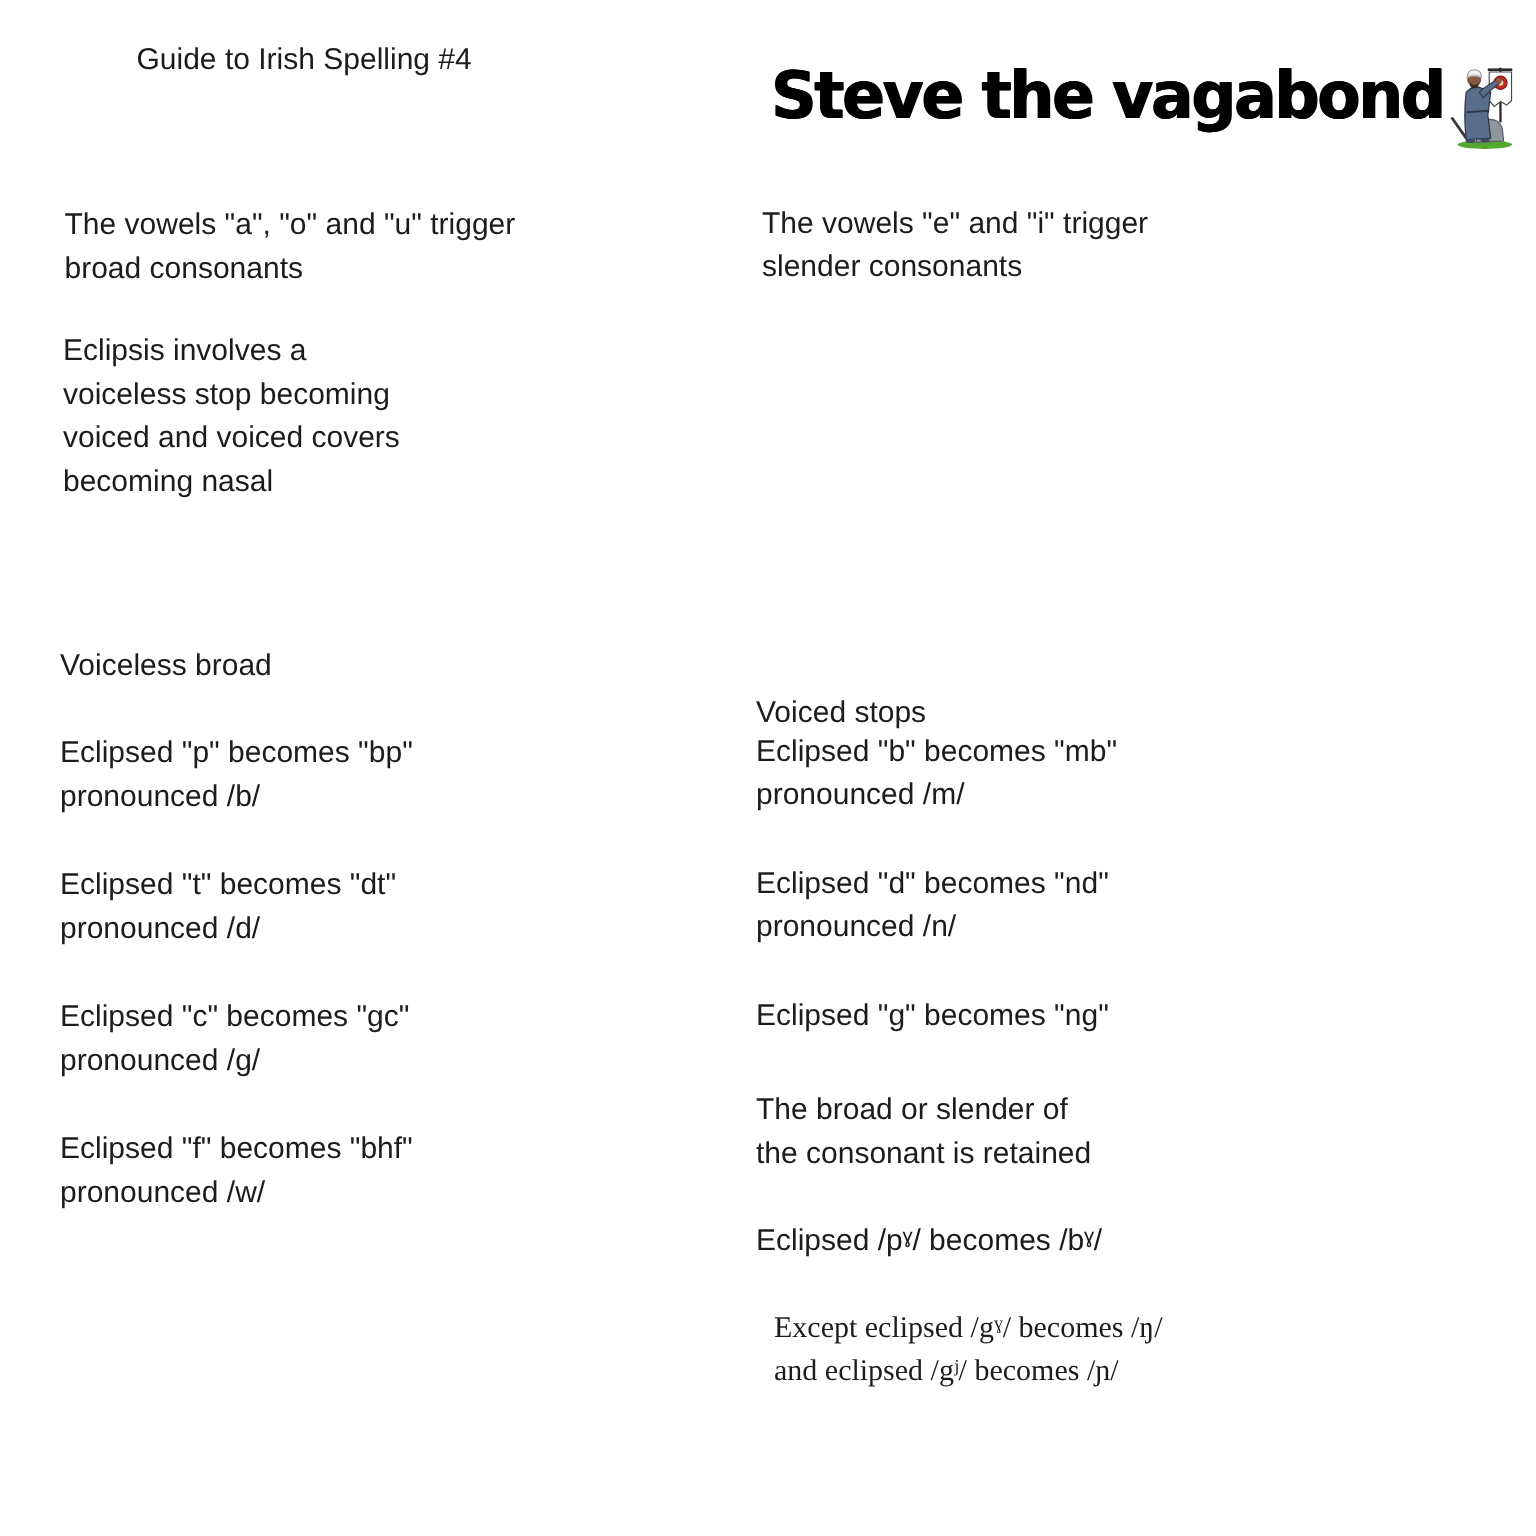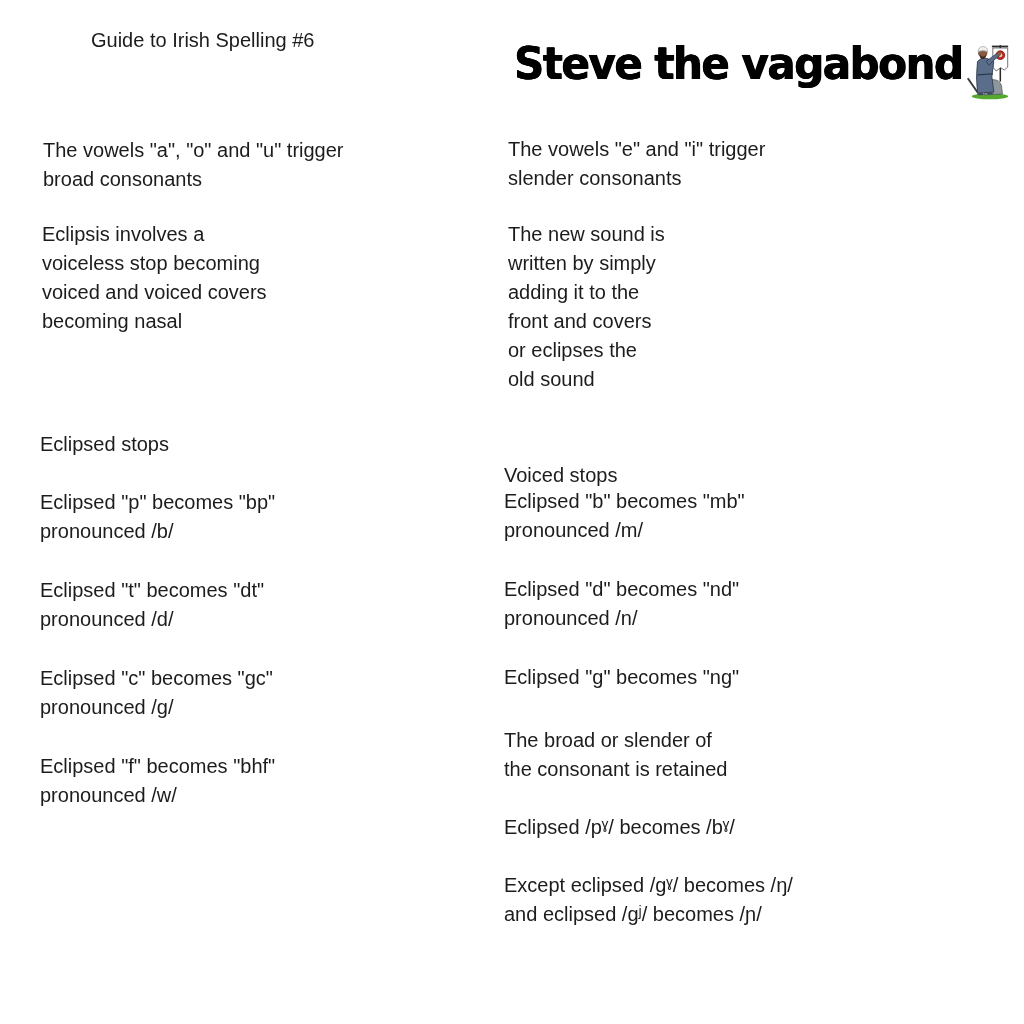--- a/index.html
+++ b/index.html
@@ -46,21 +46,21 @@
     line-height: 29px;
     white-space: pre-line;
     color: #1c1c1c;
   }
 </style>
 </head>
 <body>
 
 <div class="canvas">
 
-  <div class="doc-title">Guide to Irish Spelling #6</div>
+  <div class="doc-title">Guide to Irish Spelling #4</div>
 
   <div class="logo-wrap">
     <div class="logo-text">Steve the vagabond</div>
     <svg class="logo-icon" viewBox="0 0 48 60" xmlns="http://www.w3.org/2000/svg">
 
       <ellipse cx="25" cy="56.5" rx="19" ry="3" fill="#55a82e"></ellipse>
 
       <rect x="35" y="3" width="1.6" height="38" fill="#2a2a2a"></rect>
       <rect x="27" y="3.5" width="17" height="1.8" fill="#2a2a2a"></rect>
 
@@ -91,43 +91,37 @@
       <ellipse cx="25" cy="53.5" rx="3.2" ry="1.4" fill="#3e4b60"></ellipse>
     </svg>
   </div>
 
   <div class="tblock" style="left:43px; top:136px;">The vowels "a", "o" and "u" trigger
 broad consonants</div>
   <div class="tblock" style="left:42px; top:220px;">Eclipsis involves a
 voiceless stop becoming
 voiced and voiced covers
 becoming nasal</div>
-  <div class="tblock" style="left:40px; top:430px;">Eclipsed stops</div>
+  <div class="tblock" style="left:40px; top:430px;">Voiceless broad</div>
   <div class="tblock" style="left:40px; top:488px;">Eclipsed "p" becomes "bp"
 pronounced /b/</div>
   <div class="tblock" style="left:40px; top:576px;">Eclipsed "t" becomes "dt"
 pronounced /d/</div>
   <div class="tblock" style="left:40px; top:664px;">Eclipsed "c" becomes "gc"
 pronounced /g/</div>
   <div class="tblock" style="left:40px; top:752px;">Eclipsed "f" becomes "bhf"
 pronounced /w/</div>
 
   <div class="tblock" style="left:508px; top:135px;">The vowels "e" and "i" trigger
 slender consonants</div>
-  <div class="tblock" style="left:508px; top:220px;">The new sound is
-written by simply
-adding it to the
-front and covers
-or eclipses the
-old sound</div>
   <div class="tblock" style="left:504px; top:429px;margin-top:32px;">Voiced stops</div>
   <div class="tblock" style="left:504px; top:487px;">Eclipsed "b" becomes "mb"
 pronounced /m/</div>
   <div class="tblock" style="left:504px; top:575px;">Eclipsed "d" becomes "nd"
 pronounced /n/</div>
   <div class="tblock" style="left:504px; top:663px;">Eclipsed "g" becomes "ng"</div>
   <div class="tblock" style="left:504px; top:813px;">Eclipsed /pˠ/ becomes /bˠ/</div>
   <div class="tblock" style="left:504px; top:726px;">The broad or slender of
 the consonant is retained</div>
-  <div class="tblock" style="left:504px; top:871px;">Except eclipsed /gˠ/ becomes /ŋ/
+  <div class="tblock" style="left:516px; top:871px;font-family:Liberation Serif, serif;">Except eclipsed /gˠ/ becomes /ŋ/
 and eclipsed /gʲ/ becomes /ɲ/</div>
 
 </div>
 
 </body></html>

